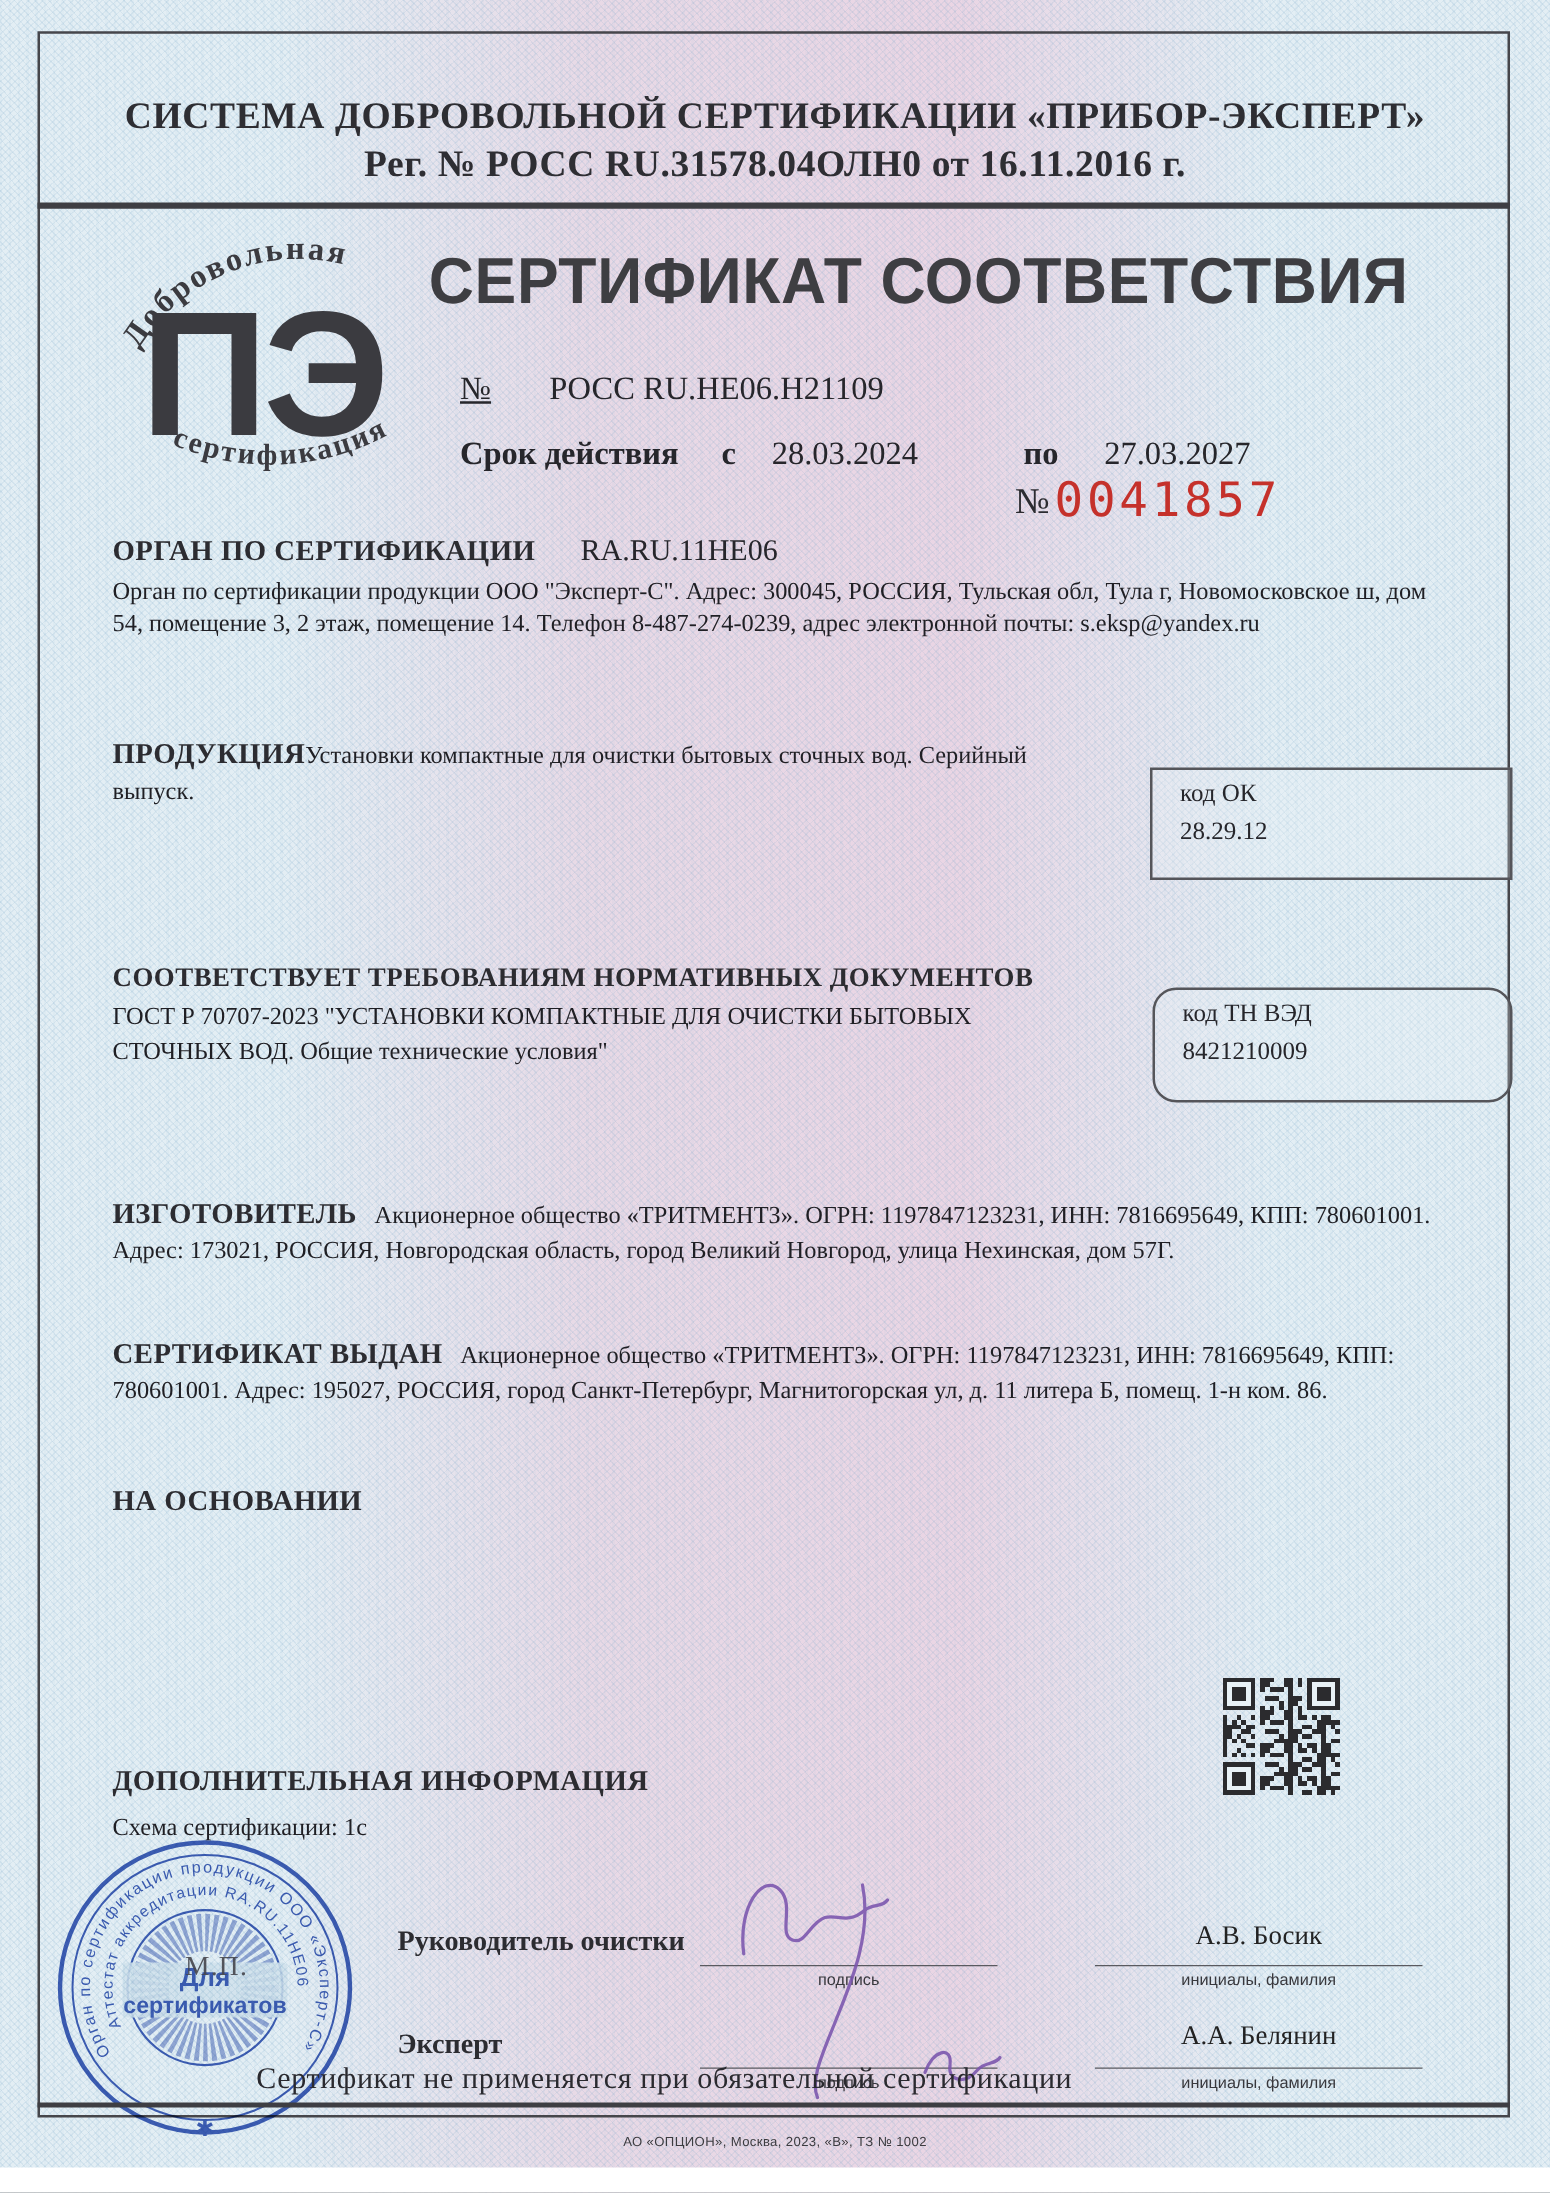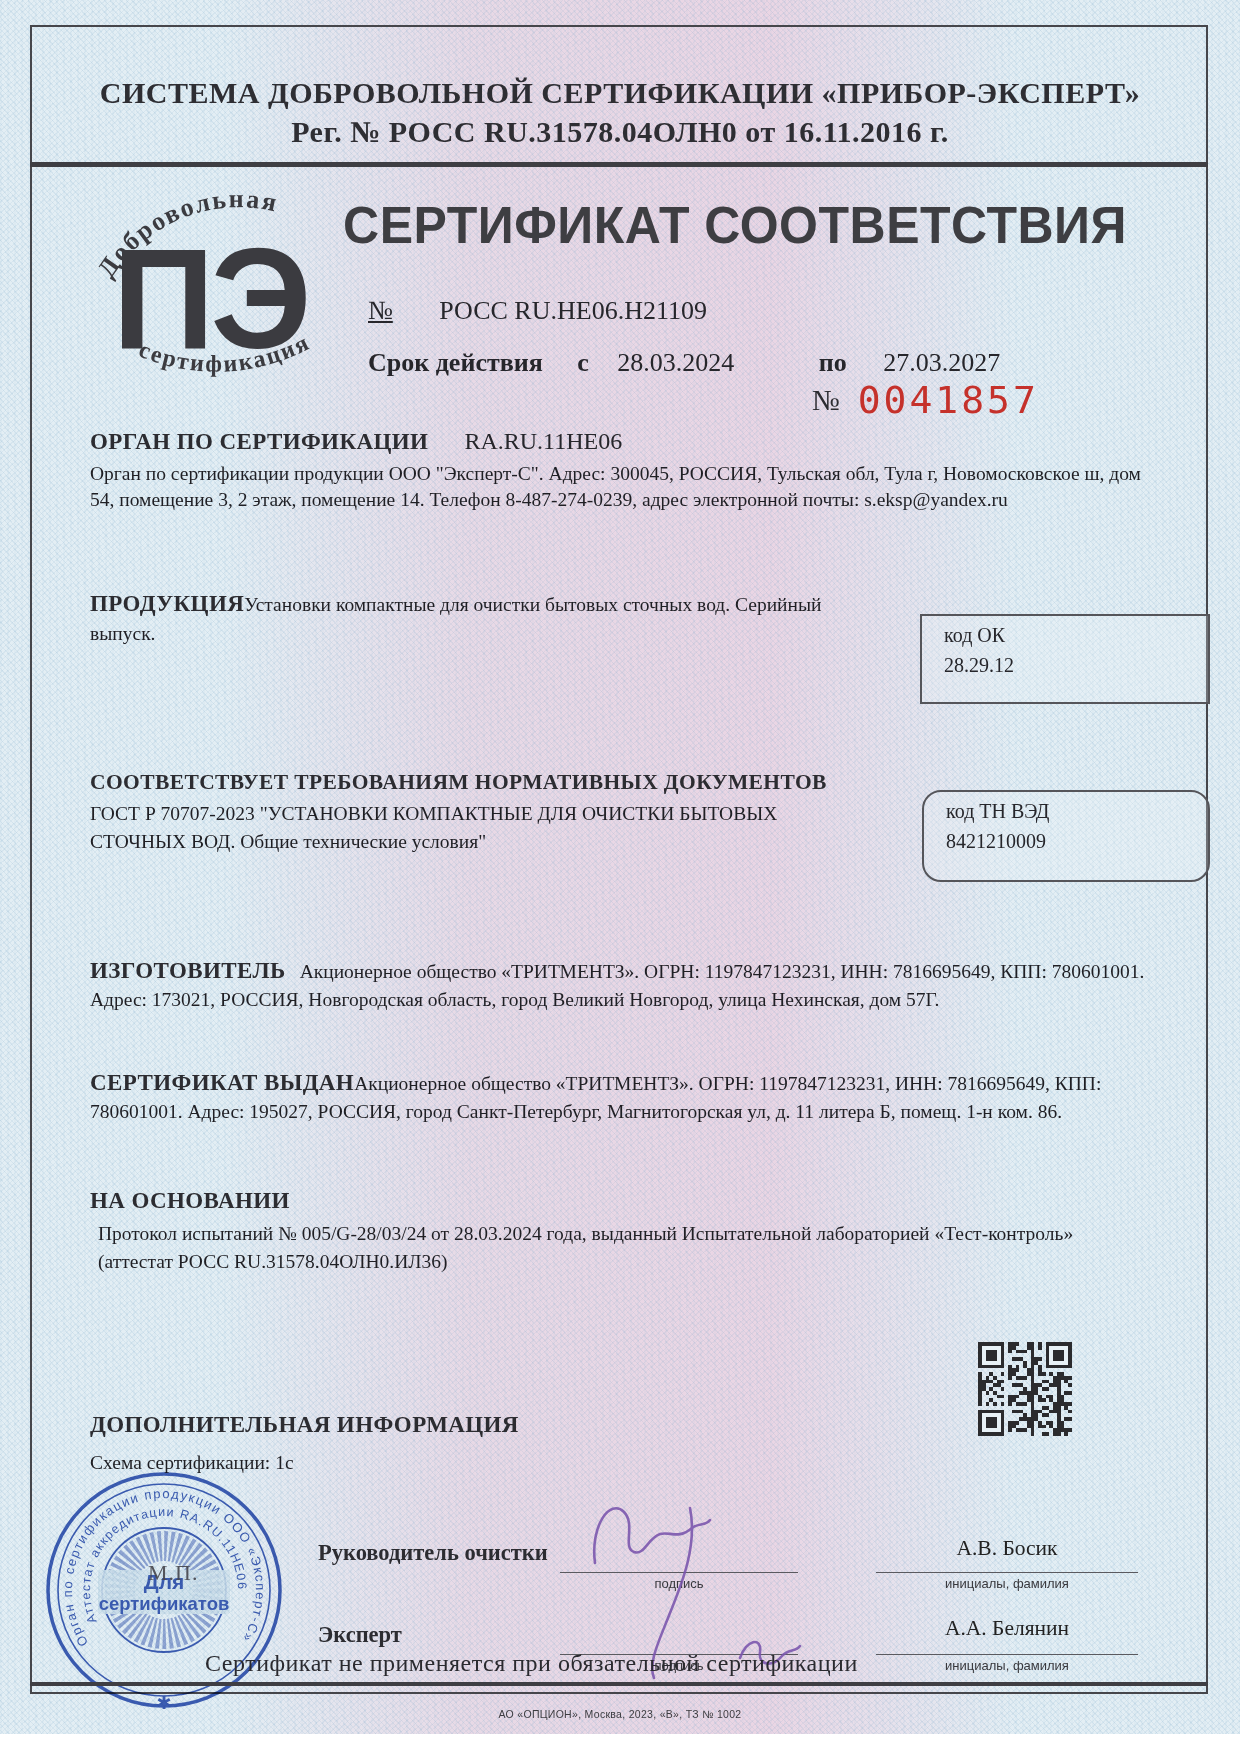--- a/index.html
+++ b/index.html
@@ -70,21 +70,21 @@
   <div class="abs" style="left:368px;top:348px;font-size:26px;">
     <span style="font-weight:700;">Срок действия</span>
     <span style="font-weight:700;margin-left:28px;">с</span>
     <span style="margin-left:22px;">28.03.2024</span>
     <span style="font-weight:700;margin-left:78px;">по</span>
     <span style="margin-left:30px;">27.03.2027</span>
   </div>
 
   <div class="abs" style="left:812px;top:378px;">
     <span style="font-size:29px;color:#2c2c31;">№</span>
-    <span class="serial-no" style="margin-left:14px;vertical-align:-3px;">0041857</span>
+    <span class="serial-no" style="vertical-align:-3px;">0041857</span>
   </div>
 
   <div class="abs" style="left:90px;top:428px;">
     <span class="lbl">ОРГАН ПО СЕРТИФИКАЦИИ</span>
     <span style="font-size:24px;margin-left:32px;">RA.RU.11HE06</span>
   </div>
   <div class="abs body-t" style="left:90px;top:461px;width:1062px;">Орган по сертификации продукции ООО "Эксперт-С". Адрес: 300045, РОССИЯ, Тульская обл, Тула г, Новомосковское ш, дом 54, помещение 3, 2 этаж, помещение 14. Телефон 8-487-274-0239, адрес электронной почты: s.eksp@yandex.ru</div>
 
   <div class="abs" style="left:90px;top:590px;width:775px;">
     <span class="lbl" style="">ПРОДУКЦИЯ</span><span class="body-t" style="line-height:29px;">Установки компактные для очистки бытовых сточных вод. Серийный выпуск.</span>
@@ -99,25 +99,24 @@
   <div class="codebox" style="left:922px;top:790px;width:284px;height:88px;border-radius:19px;">
     <div class="cb-l">код ТН ВЭД</div>
     <div class="cb-v">8421210009</div>
   </div>
 
   <div class="abs" style="left:90px;top:958px;width:1066px;">
     <span class="lbl" style="margin-right:14px;">ИЗГОТОВИТЕЛЬ</span><span class="body-t" style="line-height:28px;">Акционерное общество «ТРИТМЕНТЗ». ОГРН: 1197847123231, ИНН: 7816695649, КПП: 780601001. Адрес: 173021, РОССИЯ, Новгородская область,  город Великий Новгород, улица Нехинская, дом 57Г.</span>
   </div>
 
   <div class="abs" style="left:90px;top:1070px;width:1066px;">
-    <span class="lbl" style="">СЕРТИФИКАТ ВЫДАН</span><span class="body-t" style="line-height:28px;">Акционерное общество «ТРИТМЕНТЗ». ОГРН: 1197847123231, ИНН: 7816695649, КПП: 780601001. Адрес: 195027, РОССИЯ, город Санкт-Петербург, Магнитогорская ул, д. 11 литера Б, помещ. 1-н ком. 86.</span>
+    <span class="lbl" style="margin-right:14px;">СЕРТИФИКАТ ВЫДАН</span><span class="body-t" style="line-height:28px;">Акционерное общество «ТРИТМЕНТЗ». ОГРН: 1197847123231, ИНН: 7816695649, КПП: 780601001. Адрес: 195027, РОССИЯ, город Санкт-Петербург, Магнитогорская ул, д. 11 литера Б, помещ. 1-н ком. 86.</span>
   </div>
 
   <div class="abs lbl" style="left:90px;top:1188px;">НА ОСНОВАНИИ</div>
-  <div class="abs body-t" style="left:98px;top:1220px;width:1040px;line-height:28px;">Протокол испытаний № 005/G-28/03/24 от 28.03.2024 года, выданный Испытательной лабораторией «Тест-контроль» (аттестат РОСС RU.31578.04ОЛН0.ИЛ36)</div>
 
   <svg class="abs" id="qr-svg" style="left:978px;top:1342px;" width="94" height="94" viewBox="0 0 25 25" shape-rendering="crispEdges">
       <rect x="0" y="8" width="1" height="1" fill="#2b2b2e"></rect>
       <rect x="0" y="9" width="1" height="1" fill="#2b2b2e"></rect>
       <rect x="0" y="10" width="1" height="1" fill="#2b2b2e"></rect>
       <rect x="0" y="11" width="1" height="1" fill="#2b2b2e"></rect>
       <rect x="0" y="12" width="1" height="1" fill="#2b2b2e"></rect>
       <rect x="0" y="13" width="1" height="1" fill="#2b2b2e"></rect>
       <rect x="0" y="14" width="1" height="1" fill="#2b2b2e"></rect>
       <rect x="0" y="15" width="1" height="1" fill="#2b2b2e"></rect>

